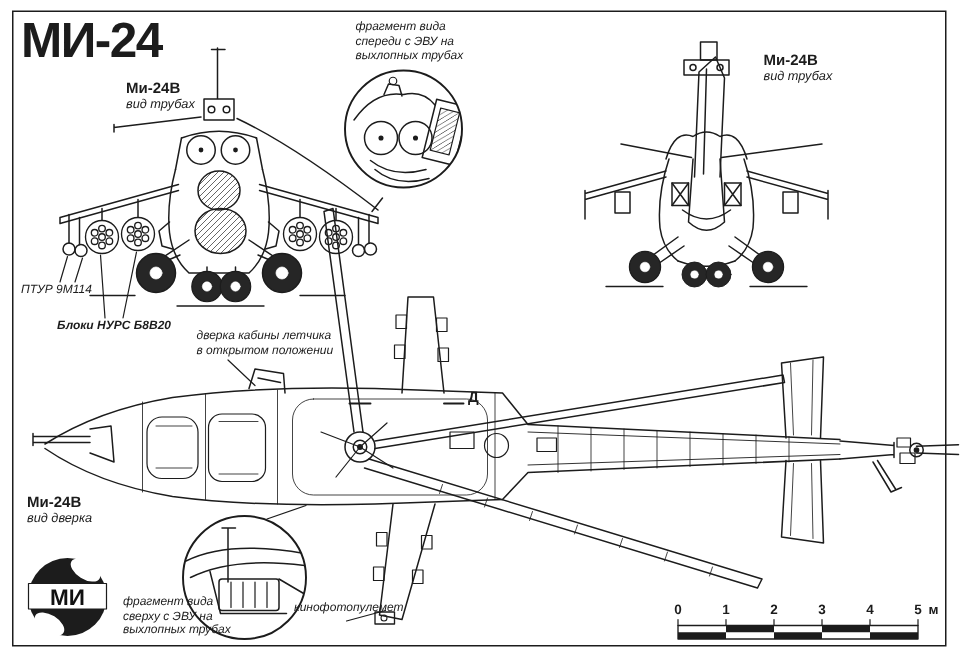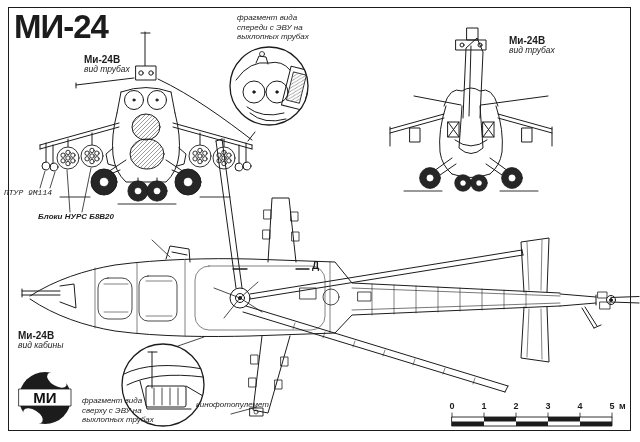--- a/index.html
+++ b/index.html
@@ -249,30 +249,32 @@
     <div class="vsub">вид трубах</div>
   </div>
 
   <div class="viewlabel" style="left:509px;top:35px;">
     <div class="vname">Ми-24В</div>
     <div class="vsub">вид трубах</div>
   </div>
 
   <div class="viewlabel" style="left:18px;top:330px;">
     <div class="vname">Ми-24В</div>
-    <div class="vsub">вид кабины</div>
+    <div class="vsub">вид дверка</div>
   </div>
 
   <div class="callout" style="left:237px;top:13px;">фрагмент вида
 спереди с ЭВУ на
 выхлопных трубах</div>
   <div class="callout" style="left:82px;top:396px;">фрагмент вида
 сверху с ЭВУ на
 выхлопных трубах</div>
-  <div class="callout" style="left:4px;top:188px;font-family:Liberation Mono, monospace;">ПТУР 9М114</div>
+  <div class="callout" style="left:131px;top:219px;">дверка кабины летчика
+в открытом положении</div>
+  <div class="callout" style="left:14px;top:188px;">ПТУР 9М114</div>
   <div class="callout" style="left:38px;top:212px;font-weight:bold;">Блоки НУРС Б8В20</div>
   <div class="callout" style="left:196px;top:400px;">кинофотопулемет</div>
   <div class="section-letter" style="left:312px;top:260px;">Д</div>
 
   <span class="scalenum" style="left:446px;top:401px;">0</span>
   <span class="scalenum" style="left:478px;top:401px;">1</span>
   <span class="scalenum" style="left:510px;top:401px;">2</span>
   <span class="scalenum" style="left:542px;top:401px;">3</span>
   <span class="scalenum" style="left:574px;top:401px;">4</span>
   <span class="scalenum" style="left:606px;top:401px;">5</span>

